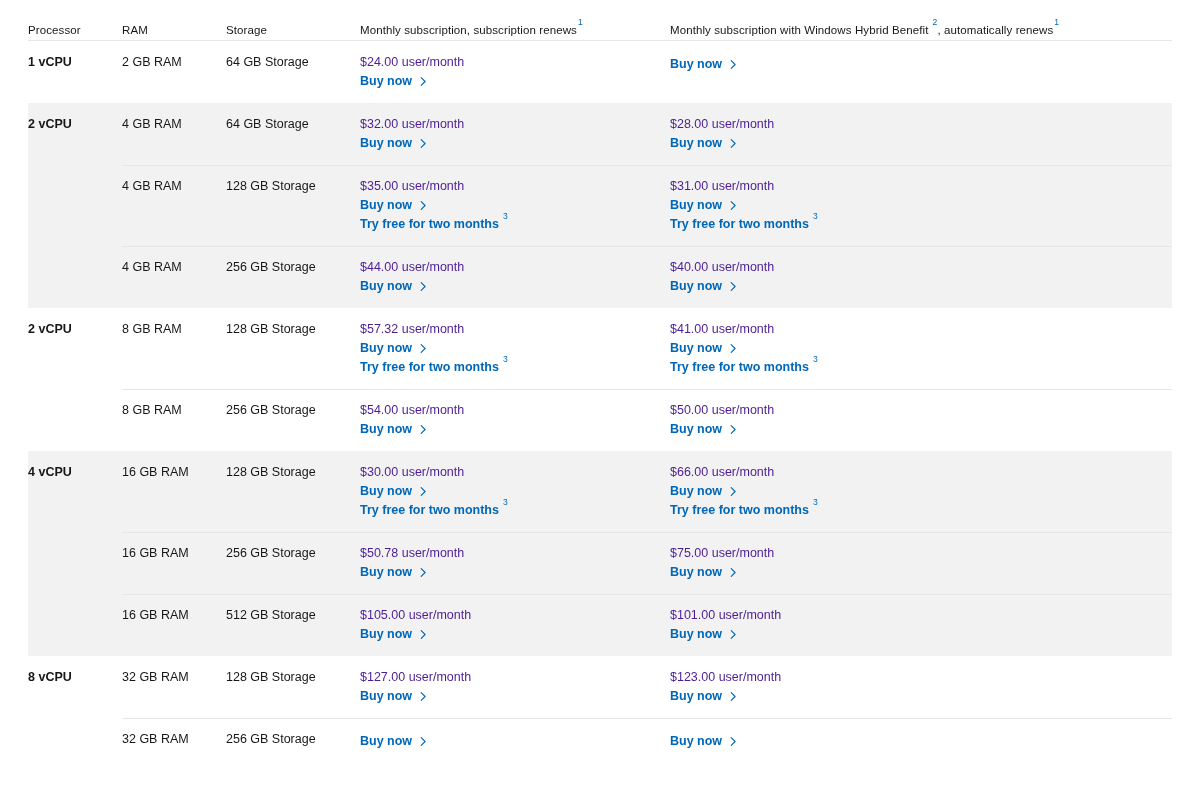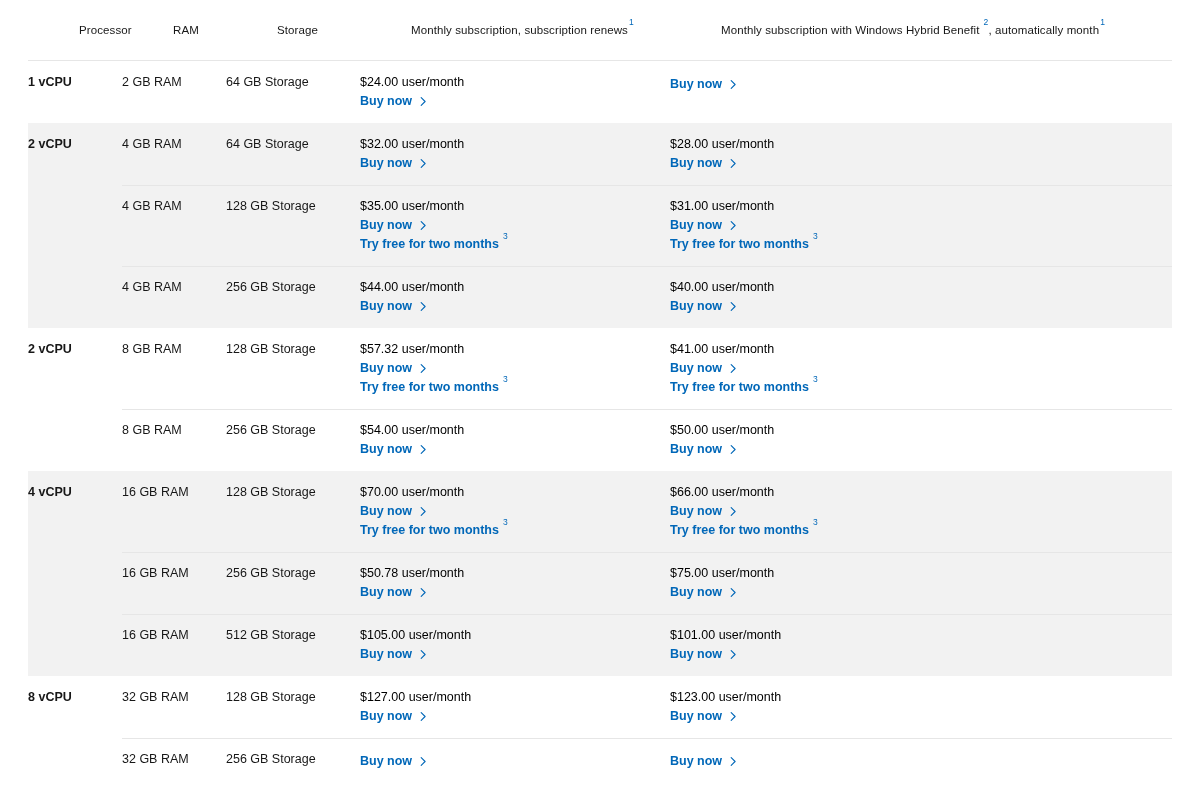--- a/index.html
+++ b/index.html
@@ -21,23 +21,22 @@
     position: relative;
     width: 1144px;
     margin: 0 0 0 28px;
     padding-top: 23px;
   }
 
   
   .table-head {
     display: flex;
     align-items: flex-start;
-    padding-bottom: 22px;
+    padding-bottom: 2px;
     border-bottom: 1px solid #e6e6e6;
-    justify-content: center;
   }
   .table-head .th {
     font-size: 11.5px;
     line-height: 15px;
     color: #171717;
     font-weight: 400;
     letter-spacing: .1px;
   }
 
   
@@ -80,21 +79,21 @@
   .cell {
     font-size: 12.5px;
     line-height: 17px;
     color: #171717;
   }
   .cell-proc  { padding-left: 0; }
 
   .price-amount {
     font-size: 12.5px;
     line-height: 17px;
-    color: #000000;
+    color: #4c1d95;
     display: block;
   }
 
   .link-row {
     display: block;
     margin-top: 1px;
     white-space: nowrap;
   }
   a.cta {
     color: #0067b8;
@@ -141,21 +140,21 @@
 <div class="pricing-table">
 
   <div class="table-head">
     <div class="th col-proc">Processor</div>
     <div class="th col-ram">RAM</div>
     <div class="th col-storage">Storage</div>
     <div class="th col-price">
       <span>Monthly subscription, subscription renews</span><sup class="fn-dark">1</sup>
     </div>
     <div class="th col-price-hb">
-      <span>Monthly subscription with Windows Hybrid Benefit</span><sup class="fn">2</sup><span>, automatically month</span><sup class="fn-dark">1</sup>
+      <span>Monthly subscription with Windows Hybrid Benefit</span><sup class="fn">2</sup><span>, automatically renews</span><sup class="fn-dark">1</sup>
     </div>
   </div>
 
   <div id="table-body">
       <div class="group">
         <div class="row">
           <div class="cell cell-proc col-proc">1 vCPU</div>
           <div class="cell col-ram">2 GB RAM</div>
           <div class="cell col-storage">64 GB Storage</div>
           <div class="cell col-price">
@@ -263,21 +262,21 @@
                   </svg></span></a></span>
           </div>
         </div>
       </div>
       <div class="group shaded">
         <div class="row">
           <div class="cell cell-proc col-proc">4 vCPU</div>
           <div class="cell col-ram">16 GB RAM</div>
           <div class="cell col-storage">128 GB Storage</div>
           <div class="cell col-price">
-            <span class="price-amount">$70.00 user/month</span>
+            <span class="price-amount">$30.00 user/month</span>
             <span class="link-row"><a class="cta" href="#"><span>Buy now</span><span class="chev"><svg width="9" height="9" viewBox="0 0 9 9" aria-hidden="true">
                     <path d="M2.2 0.7 L6.1 4.5 L2.2 8.3" fill="none" stroke="#0067b8" stroke-width="1.1" stroke-linecap="round" stroke-linejoin="round"></path>
                   </svg></span></a></span>
             <span class="link-row"><a class="cta" href="#"><span>Try free for two months</span></a><sup class="fn">3</sup></span>
           </div>
           <div class="cell col-price-hb">
             <span class="price-amount">$66.00 user/month</span>
             <span class="link-row"><a class="cta" href="#"><span>Buy now</span><span class="chev"><svg width="9" height="9" viewBox="0 0 9 9" aria-hidden="true">
                     <path d="M2.2 0.7 L6.1 4.5 L2.2 8.3" fill="none" stroke="#0067b8" stroke-width="1.1" stroke-linecap="round" stroke-linejoin="round"></path>
                   </svg></span></a></span>

